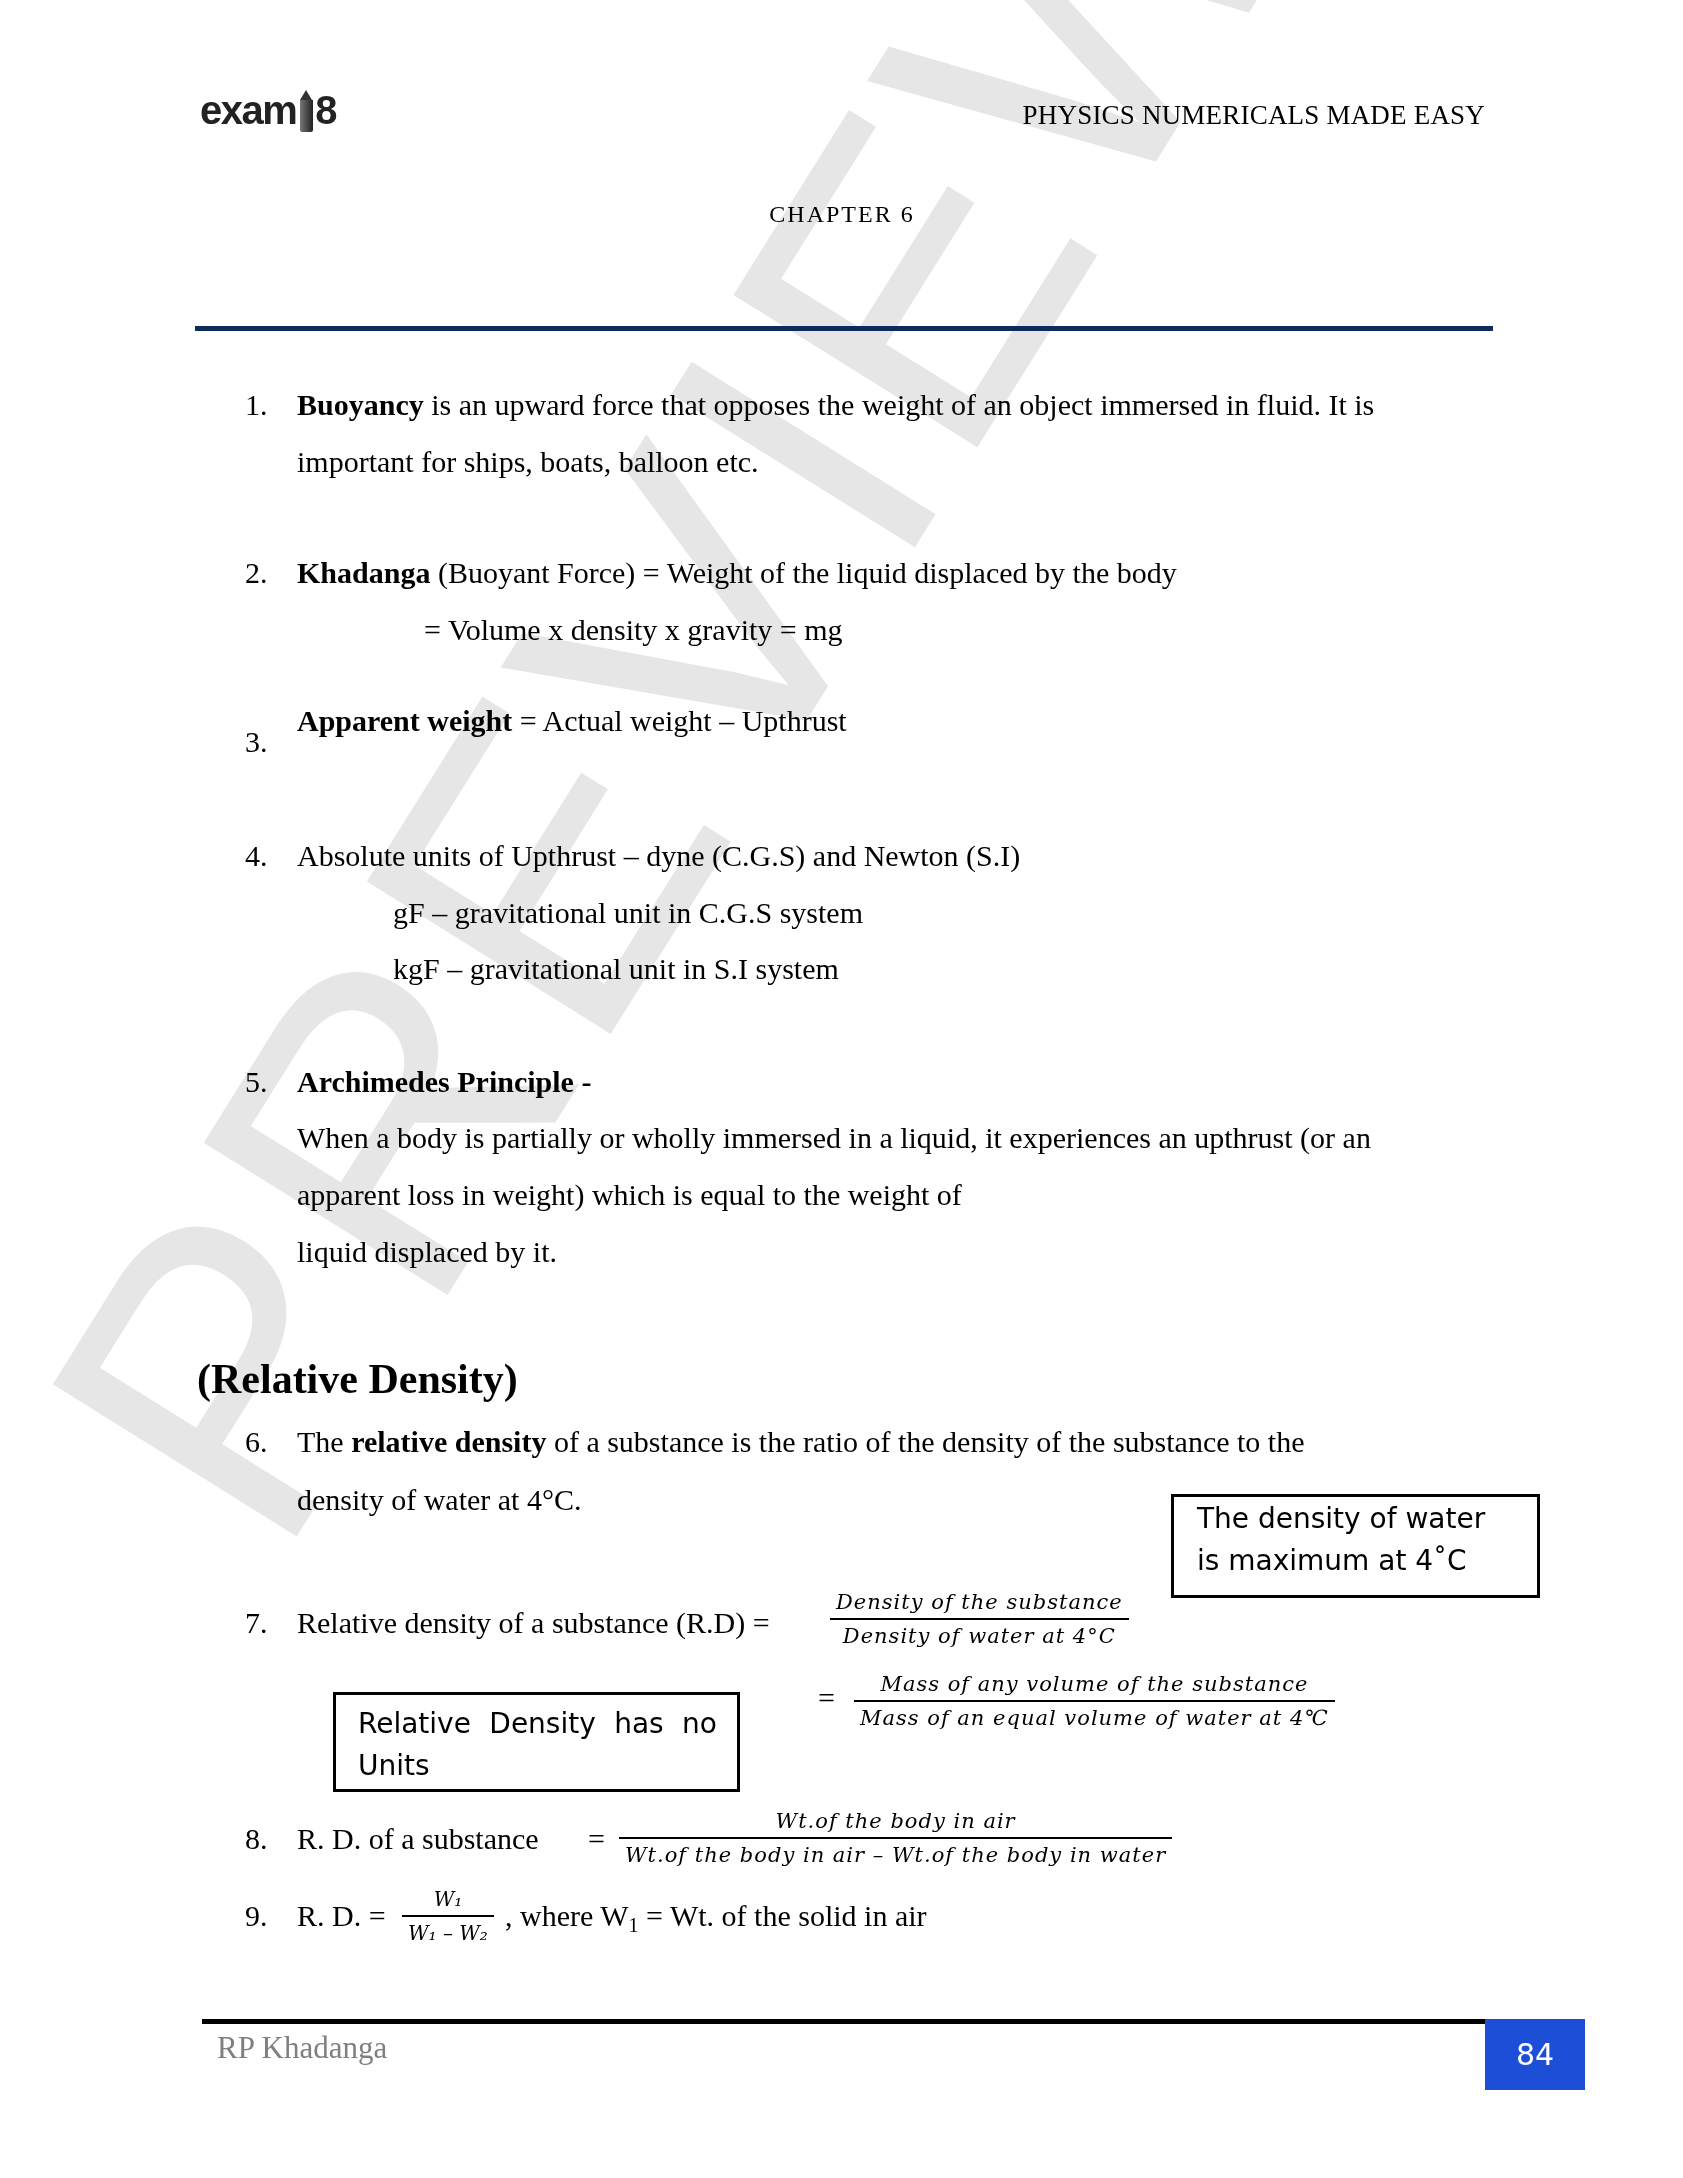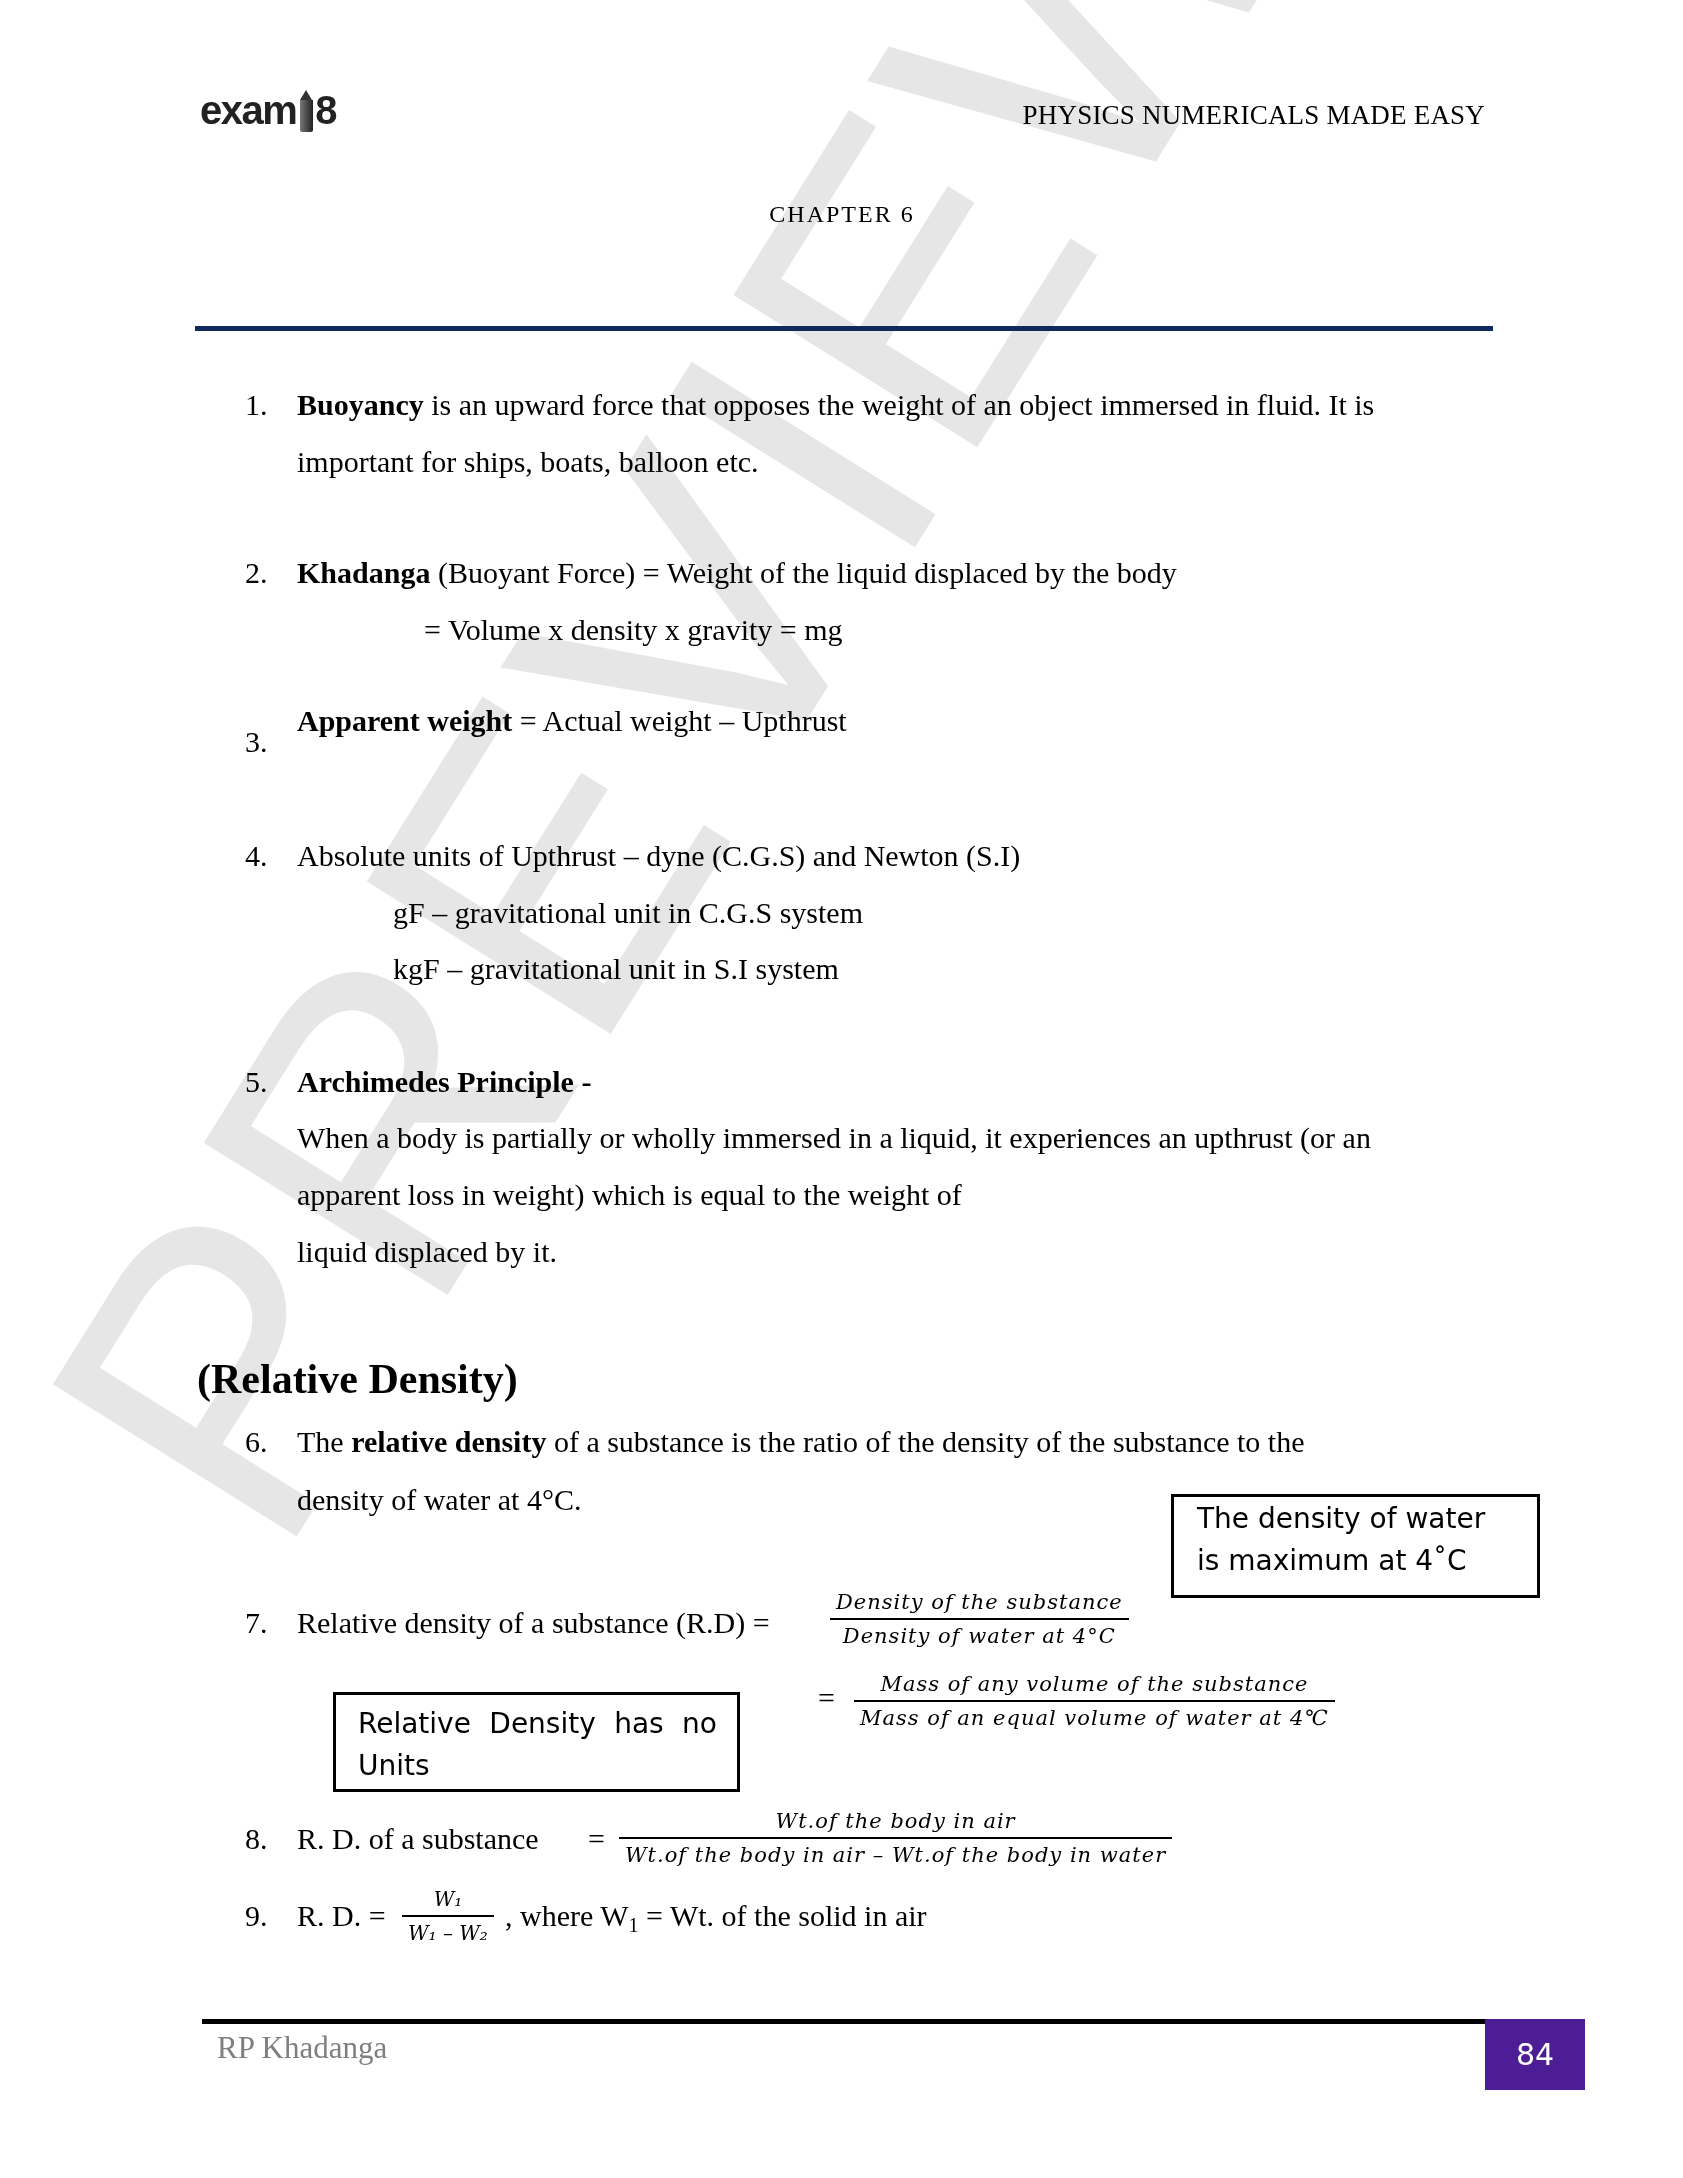--- a/index.html
+++ b/index.html
@@ -52,21 +52,21 @@
   .frac .num { padding: 0 6px 3px 6px; line-height: 26px; }
   .frac .bar { height: 2px; background: #000; align-self: stretch; }
   .frac .den { padding: 3px 6px 0 6px; line-height: 26px; }
   .eq { position: absolute; font-size: 30px; z-index: 2; }
 
   sub { font-size: 20px; vertical-align: -6px; line-height: 0; }
 
   
   .footer-rule { position: absolute; left: 202px; top: 2019px; width: 1383px; height: 5px; background: #000; z-index: 2; }
   .footer-author { left: 217px; top: 2030px; font-size: 31px; color: #7f7f7f; z-index: 2; }
-  .page-num-box { position: absolute; left: 1485px; top: 2019px; width: 100px; height: 71px; background: #4c1d95; z-index: 2; display:flex; align-items:center; justify-content:center; }
+  .page-num-box { position: absolute; left: 1485px; top: 2019px; width: 100px; height: 71px; background: #1d4ed8; z-index: 2; display:flex; align-items:center; justify-content:center; }
   .page-num { font-family: "DejaVu Sans", "Liberation Sans", sans-serif; color: #fff; font-size: 30px; }
 </style>
 </head>
 <body>
 
 <div class="page">
 
   <div class="watermark">PREVIEW</div>
 
   <div class="abs logo">

